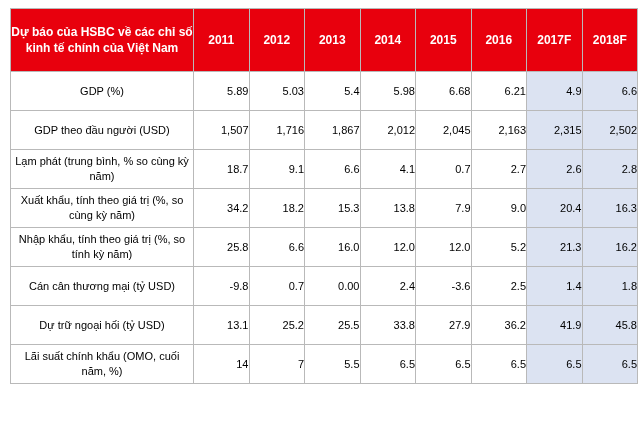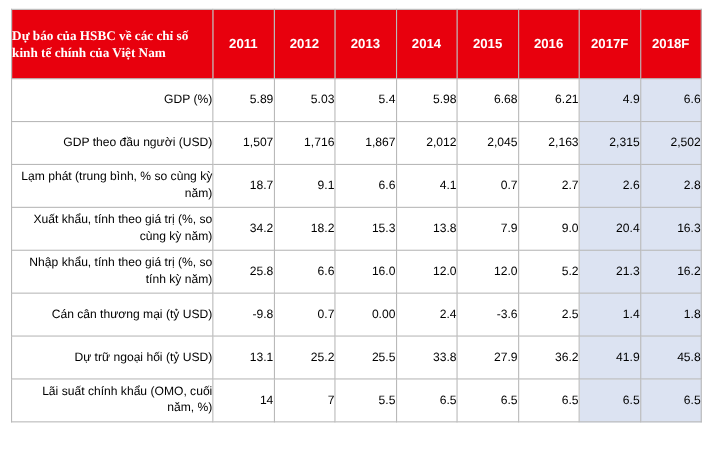--- a/index.html
+++ b/index.html
@@ -35,38 +35,37 @@
   
   thead th {
     background: #e8000d;
     color: #ffffff;
     border: 1px solid #e8000d;
     font-weight: bold;
     font-size: 12px;
     height: 62px;
   }
   th.title-cell {
-    text-align: left;
+    text-align: center;
     padding: 4px 6px 4px 8px;
     line-height: 1.35;
     width: 182px;
-    font-family: Liberation Serif, serif;
   }
   th.year-cell {
     text-align: center;
     vertical-align: bottom;
     padding-bottom: 7px;
     width: 54.5px;
   }
   
   tbody td {
     height: 38px;
   }
   td.label {
-    text-align: right;
+    text-align: center;
     padding: 3px 4px 3px 8px;
     line-height: 1.35;
     background: #ffffff;
   }
   td.val {
     text-align: right;
     padding: 3px 9px 3px 3px;
     background: #ffffff;
     white-space: nowrap;
   }

